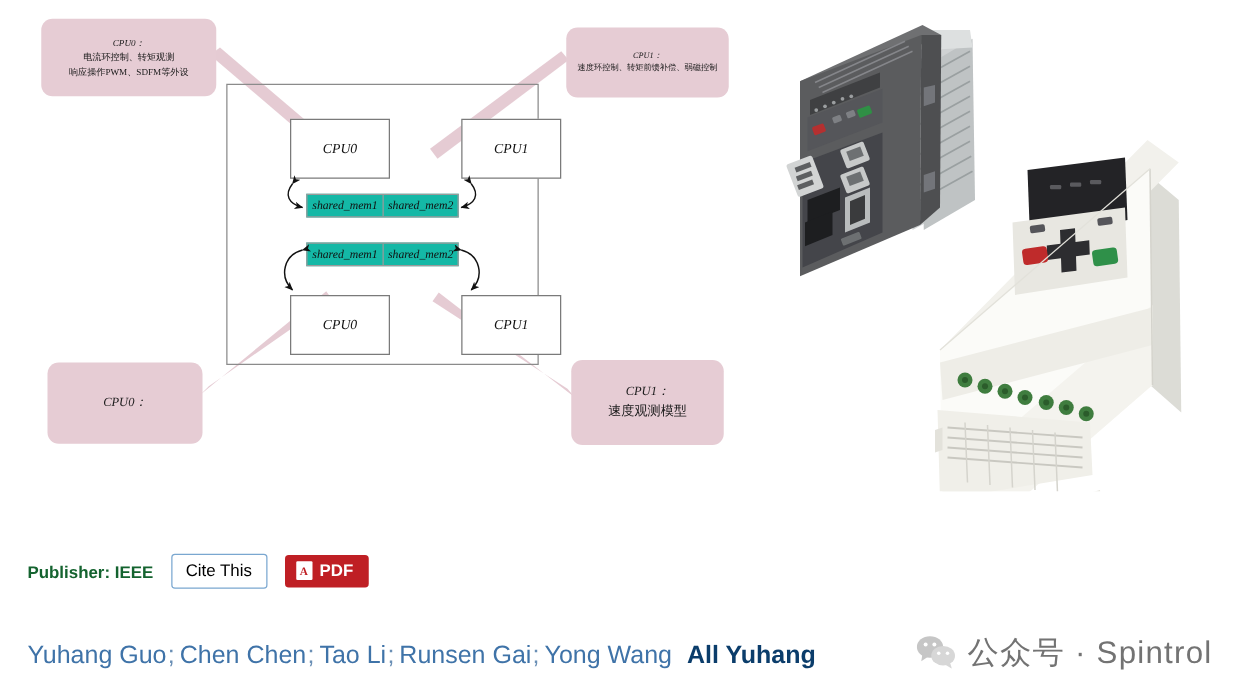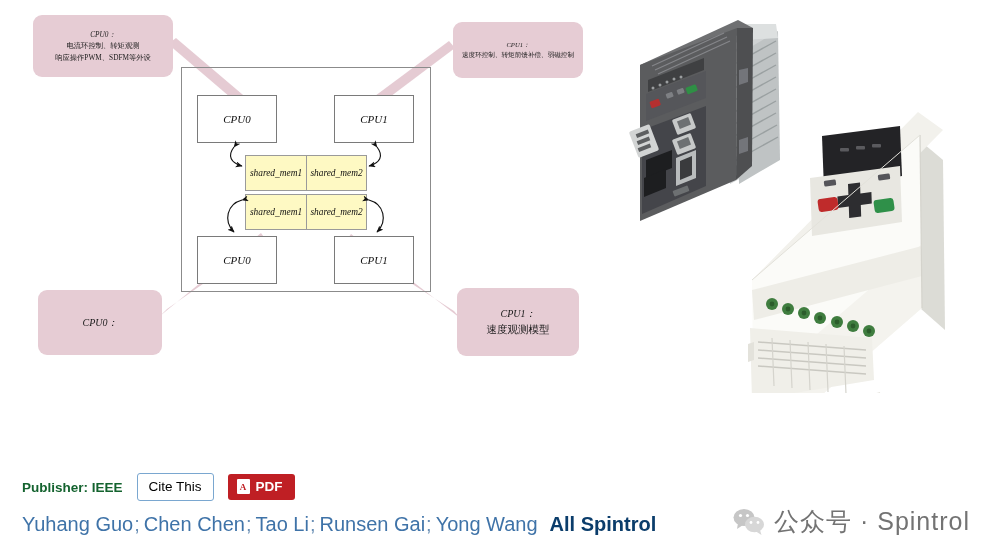--- a/index.html
+++ b/index.html
@@ -83,33 +83,34 @@
     border: 1px solid #7a7a7a;
     background: #ffffff;
     font-family: "Liberation Serif", serif;
     font-style: italic;
     font-size: 11px;
     color: #111;
     display: flex;
     align-items: center;
     justify-content: center;
     box-sizing: border-box;
+    margin-left: 35px;
   }
   #cpu0-top  { left: 197px; top: 95px;  width: 80px; height: 48px; }
   #cpu1-top  { left: 334px; top: 95px;  width: 80px; height: 48px; }
   #cpu0-bot  { left: 197px; top: 236px; width: 80px; height: 48px; }
   #cpu1-bot  { left: 334px; top: 236px; width: 80px; height: 48px; }
 
   .mem-row {
     position: absolute;
     display: flex;
     border: 1px solid #9a9a9a;
-    background: #fef9c3;
+    background: #14b8a6;
     box-sizing: border-box;
-    height: 36px;
+    height: 19px;
   }
   #mem-row-top { left: 245px; top: 155px; width: 122px; }
   #mem-row-bot { left: 245px; top: 194px; width: 122px; }
   .mem-cell {
     flex: 1 1 50%;
     font-family: "Liberation Serif", serif;
     font-style: italic;
     font-size: 9.4px;
     color: #111;
     display: flex;
@@ -146,21 +147,21 @@
     left: 22px; top: 15px;
     width: 940px;
     font-size: 25.5px;
     font-weight: bold;
     color: #2b2b2b;
     letter-spacing: -0.2px;
     white-space: nowrap;
   }
   #meta-row {
     position: absolute;
-    left: 22px; top: 73px;
+    left: 22px; top: 43px;
     display: flex;
     align-items: center;
     gap: 14px;
   }
   #publisher {
     font-size: 13.5px;
     font-weight: bold;
     color: #14632f;
     white-space: nowrap;
   }
@@ -469,21 +470,21 @@
   <div id="authors-row">
     <span class="author-name">Yuhang Guo</span>
     <span class="author-sep">;</span>
     <span class="author-name">Chen Chen</span>
     <span class="author-sep">;</span>
     <span class="author-name">Tao Li</span>
     <span class="author-sep">;</span>
     <span class="author-name">Runsen Gai</span>
     <span class="author-sep">;</span>
     <span class="author-name">Yong Wang</span>
-    <span id="all-authors-link">All Spintrol</span>
+    <span id="all-authors-link">All Yuhang</span>
   </div>
 </div>
 
 <div id="watermark">
   <svg width="32" height="27" viewBox="0 0 32 27">
     <ellipse cx="11" cy="9.5" rx="10.5" ry="8.6" fill="#c6c6c6"></ellipse>
     <polygon points="5,15 4,21 10,17" fill="#c6c6c6"></polygon>
     <ellipse cx="21.5" cy="16.5" rx="9.5" ry="7.8" fill="#d7d7d7"></ellipse>
     <polygon points="27,22 28.5,27 23,23.5" fill="#d7d7d7"></polygon>
     <circle cx="7.5" cy="7.5" r="1.6" fill="#ffffff"></circle>

